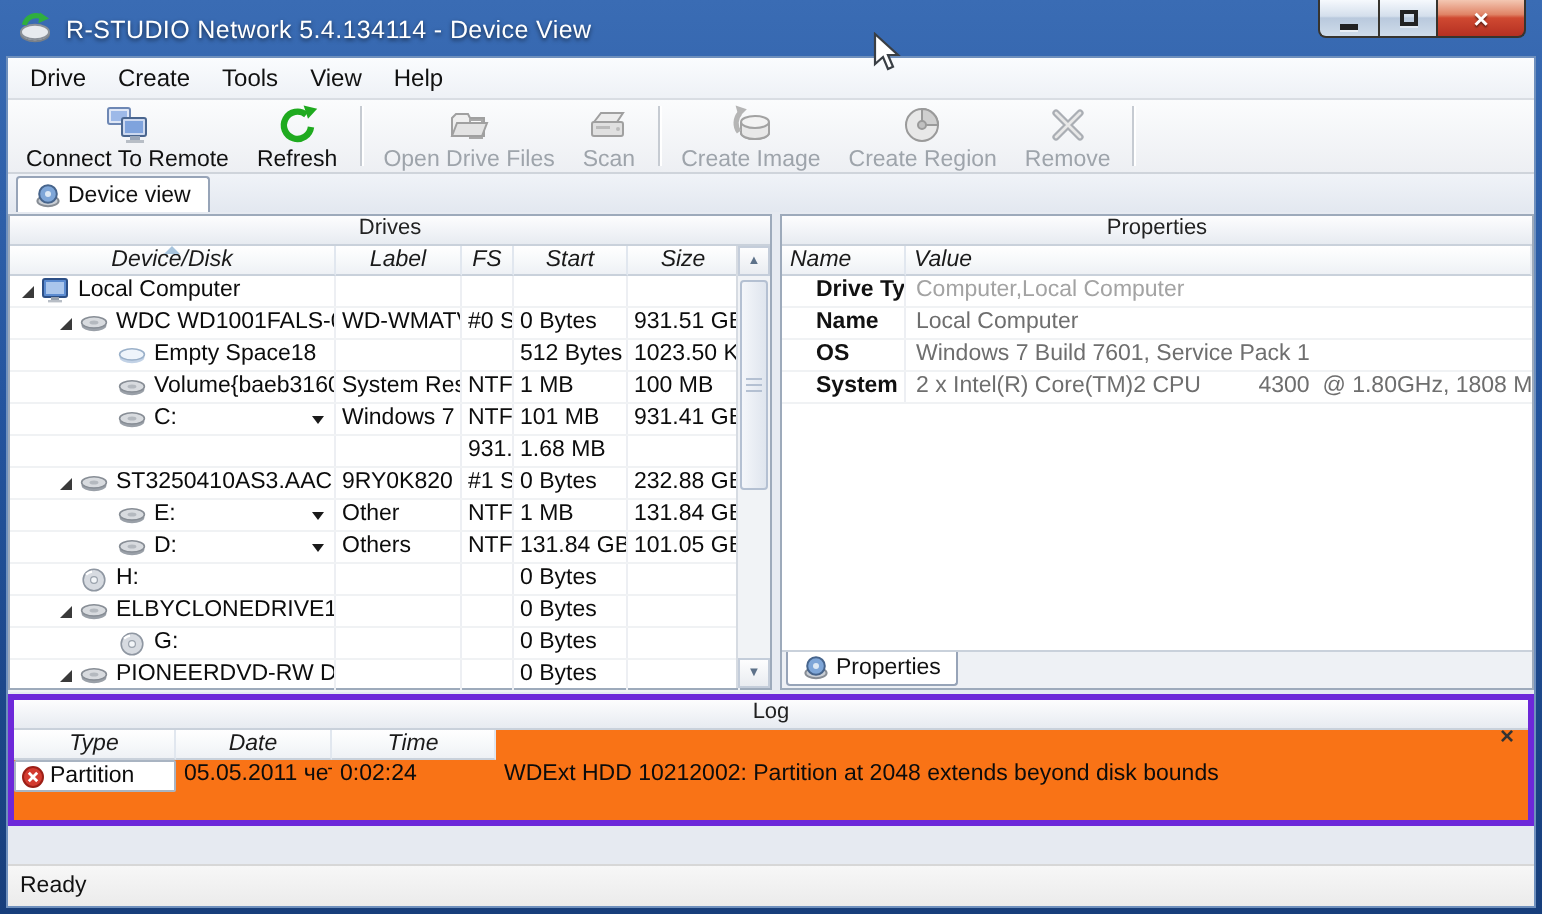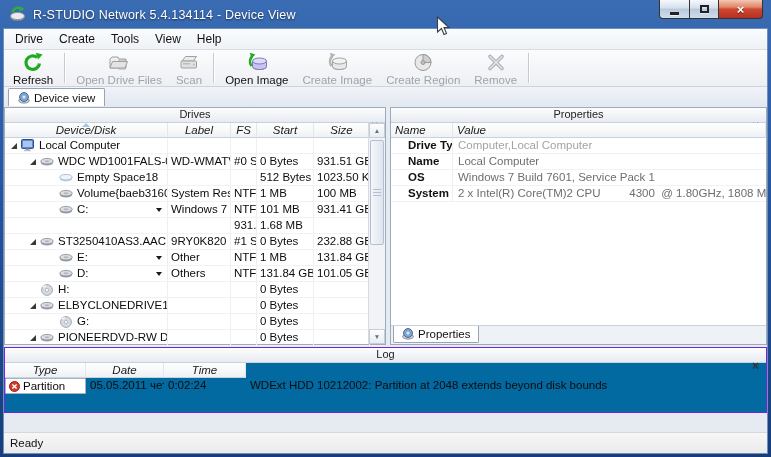--- a/index.html
+++ b/index.html
@@ -82,21 +82,21 @@
   .props-head{display:grid;grid-template-columns:62px 1fr;height:15px;}
   .props-head .hcell{text-align:left;padding-left:4px;}
   .prop-row{display:grid;grid-template-columns:62px 1fr;height:16px;border-bottom:1px solid #f0f2f4;}
   .prop-name{font-weight:bold;padding-left:17px;font-size:11.5px;line-height:15px;white-space:nowrap;overflow:hidden;border-right:1px solid #edeff3;}
   .prop-value{padding-left:5px;font-size:11.5px;line-height:15px;color:#6e6e6e;white-space:pre;overflow:hidden;}
   .prop-value.muted{color:#a3a3a3;}
   .props-tabs{position:absolute;left:0;right:0;bottom:0;height:19px;background:#eef1f5;border-top:1px solid #c9d1db;display:flex;align-items:flex-start;padding-left:2px;}
   .btab{height:17px;background:#fff;border:1px solid #97a4b8;border-top:none;border-radius:0 0 2px 2px;
     display:flex;align-items:center;gap:4px;padding:0 8px;font-size:11.5px;}
   
-  .log-panel{position:absolute;top:318px;left:0;right:0;height:66px;background:#0369a1;border:1px solid #6d28d9;}
+  .log-panel{position:absolute;top:318px;left:0;right:0;height:66px;background:#f97316;border:3px solid #6d28d9;}
   .log-head{display:grid;grid-template-columns:81px 78px 82px 1fr;height:15px;}
   .log-row{display:grid;grid-template-columns:81px 78px 82px 1fr;height:16px;}
   .lcell{font-size:11.5px;line-height:15px;padding-left:4px;white-space:nowrap;overflow:hidden;color:#0c0c0c;}
   .type-cell{display:flex;align-items:center;gap:3px;border:1px solid #a9b4c2;border-radius:1px;background:#fff;padding-left:3px;}
   .err-ico{display:inline-flex;flex:none;}
   
   .statusbar{position:absolute;left:0;right:0;bottom:0;height:21px;background:linear-gradient(180deg,#f7f7f7,#ebebeb);
     border-top:1px solid #d7d7d7;display:flex;align-items:center;padding-left:6px;font-size:11.5px;color:#111;}
   
   .cursor{position:absolute;left:436px;top:16px;z-index:99;pointer-events:none;}
@@ -137,20 +137,35 @@
         <span class="menu-item">Tools</span>
         <span class="menu-item">View</span>
         <span class="menu-item">Help</span>
       </div>
 
     <div class="toolbar" id="toolbar">
         <div class="tbtn-wrap">
           <div class="tbtn">
             <span class="tbicon">
               <svg width="22" height="21" viewBox="0 0 22 21">
+                <rect x="1" y="2" width="11" height="8" rx="1" fill="#dfe7f6" stroke="#6d87b4"></rect>
+                <rect x="2.5" y="3.5" width="8" height="5" fill="#9db9e8"></rect>
+                <rect x="8" y="7" width="12" height="9" rx="1" fill="#cdd9f0" stroke="#4a668f"></rect>
+                <rect x="9.5" y="8.5" width="9" height="6" fill="#7fa3dd"></rect>
+                <rect x="12" y="16" width="5" height="2" fill="#9aa6b8"></rect>
+                <rect x="10" y="18" width="9" height="1.5" fill="#b8bec6"></rect>
+              </svg>
+            </span>
+            <span class="tlabel">Connect To Remote</span>
+          </div>
+        </div>
+        <div class="tbtn-wrap">
+          <div class="tbtn">
+            <span class="tbicon">
+              <svg width="22" height="21" viewBox="0 0 22 21">
                 <path d="M17.5 11.5 a6.8 6.8 0 1 1 -2.4-6.1" fill="none" stroke="#1faa1f" stroke-width="3.2"></path>
                 <polygon points="13.8,0.8 20.6,2.4 16,7.4" fill="#1faa1f"></polygon>
               </svg>
             </span>
             <span class="tlabel">Refresh</span>
           </div>
         </div>
         <div class="tsep"></div>
         <div class="tbtn-wrap">
           <div class="tbtn disabled">
@@ -171,34 +186,20 @@
                 <path d="M4 9 l3.5-4.5 h11 l-3 4.5 Z" fill="#ececec" stroke="#a0a0a0"></path>
                 <rect x="3" y="9" width="15.5" height="7" rx="1" fill="#e0e0e0" stroke="#a0a0a0"></rect>
                 <rect x="5" y="11" width="7" height="1.5" fill="#bbb"></rect>
                 <circle cx="16" cy="12.5" r="1" fill="#bbb"></circle>
               </svg>
             </span>
             <span class="tlabel">Scan</span>
           </div>
         </div>
         <div class="tsep"></div>
-        <div class="tbtn-wrap">
-          <div class="tbtn">
-            <span class="tbicon">
-              <svg width="22" height="21" viewBox="0 0 22 21">
-                <ellipse cx="13.5" cy="14.5" rx="7" ry="3" fill="#b9b6e6" stroke="#7c79bd"></ellipse>
-                <path d="M6.5 9 v5.5 a7 3 0 0 0 14 0 V9" fill="#c7c5ee" stroke="#7c79bd"></path>
-                <ellipse cx="13.5" cy="9" rx="7" ry="3" fill="#dddbf5" stroke="#7c79bd"></ellipse>
-                <path d="M5.5 14 a7.5 7.5 0 0 1 0.5-9.5" fill="none" stroke="#1faa1f" stroke-width="2.6"></path>
-                <polygon points="3.8,0.8 9.4,2.6 5.4,6.6" fill="#1faa1f"></polygon>
-              </svg>
-            </span>
-            <span class="tlabel">Open Image</span>
-          </div>
-        </div>
         <div class="tbtn-wrap">
           <div class="tbtn disabled">
             <span class="tbicon">
               <svg width="22" height="21" viewBox="0 0 22 21">
                 <ellipse cx="13.5" cy="14.5" rx="7" ry="3" fill="#dedede" stroke="#a2a2a2"></ellipse>
                 <path d="M6.5 9 v5.5 a7 3 0 0 0 14 0 V9" fill="#e8e8e8" stroke="#a2a2a2"></path>
                 <ellipse cx="13.5" cy="9" rx="7" ry="3" fill="#f2f2f2" stroke="#a2a2a2"></ellipse>
                 <path d="M5.5 14 a7.5 7.5 0 0 1 0.5-9.5" fill="none" stroke="#b5b5b5" stroke-width="2.6"></path>
                 <polygon points="3.8,0.8 9.4,2.6 5.4,6.6" fill="#b5b5b5"></polygon>
               </svg>

